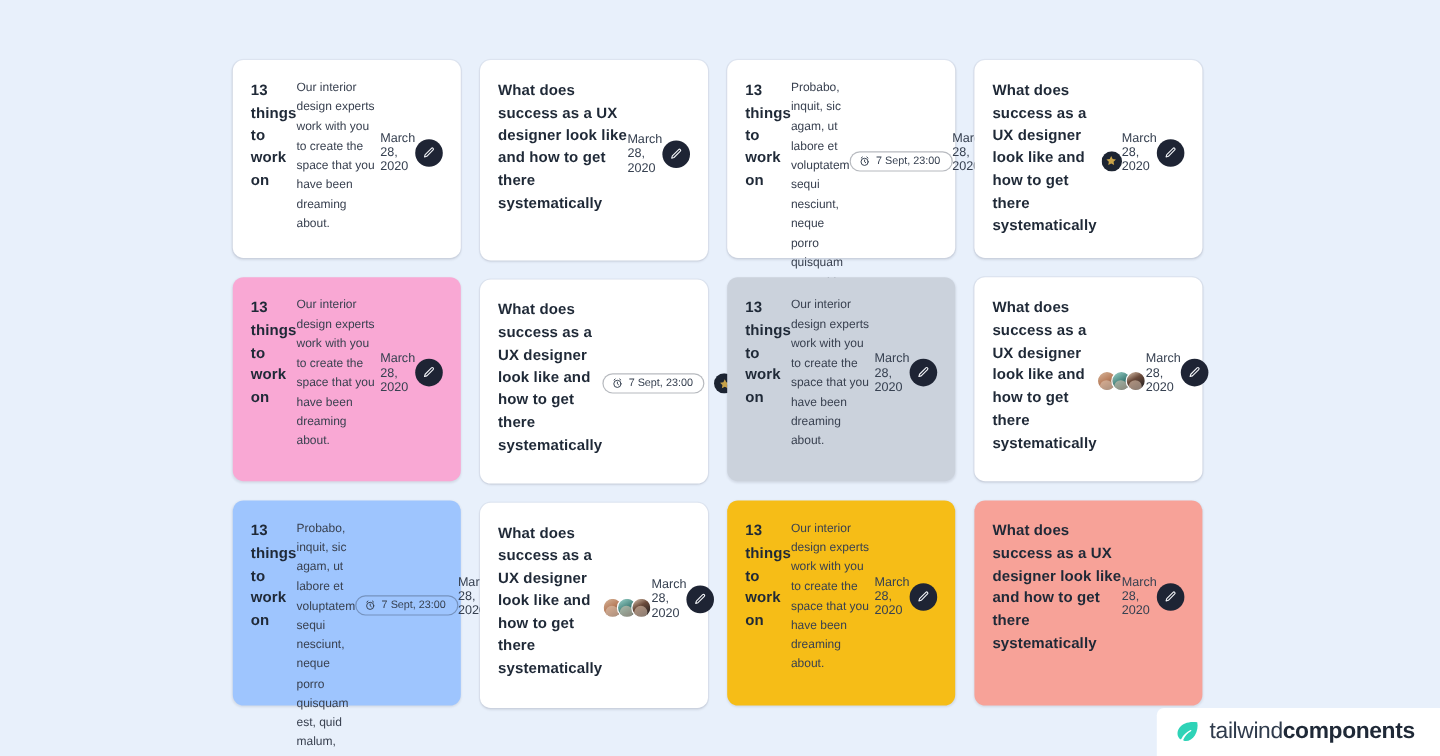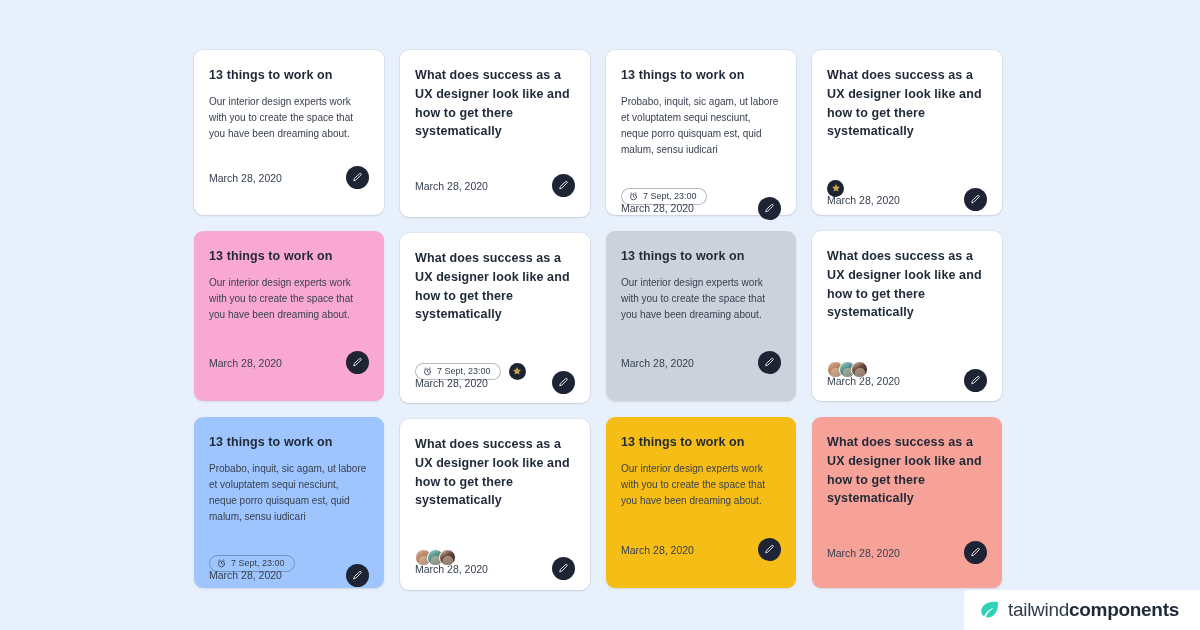--- a/index.html
+++ b/index.html
@@ -27,21 +27,21 @@
     flex-direction: column;
     gap: 16px;
     width: 190px;
     flex: 0 0 190px;
   }
 
   .card {
     border-radius: 9px;
     padding: 16px 15px 27px 15px;
     display: flex;
-    flex-direction: column;
+    flex-direction: row;
     background: #ffffff;
     box-shadow: 0 1px 2px rgba(17,24,39,.10), 0 0 0 1px rgba(17,24,39,.045);
     position: relative;
   }
   .card.white   { background: #ffffff; }
   .card.pink    { background: #f9a8d4; box-shadow: 0 1px 2px rgba(17,24,39,.10); }
   .card.gray    { background: #cbd2dc; box-shadow: 0 1px 2px rgba(17,24,39,.10); }
   .card.blue    { background: #9ec5fe; box-shadow: 0 1px 2px rgba(17,24,39,.10); }
   .card.yellow  { background: #f6bd17; box-shadow: 0 1px 2px rgba(17,24,39,.10); }
   .card.salmon  { background: #f7a298; box-shadow: 0 1px 2px rgba(17,24,39,.10); }
@@ -106,21 +106,20 @@
     width:11px; height:11px; border-radius:50%;
     transform: translate(-50%,-20%);
     background: rgba(225,200,180,.55);
   }
 
   .footer-row {
     display: flex;
     align-items: center;
     justify-content: space-between;
     margin-top: 0;
-    gap: 24px;
   }
   .date {
     font-size: 10.5px;
     color: #374151;
   }
   .edit-btn {
     width: 23px; height: 23px;
     border-radius: 50%;
     background: #1e2434;
     display: flex; align-items: center; justify-content: center;

